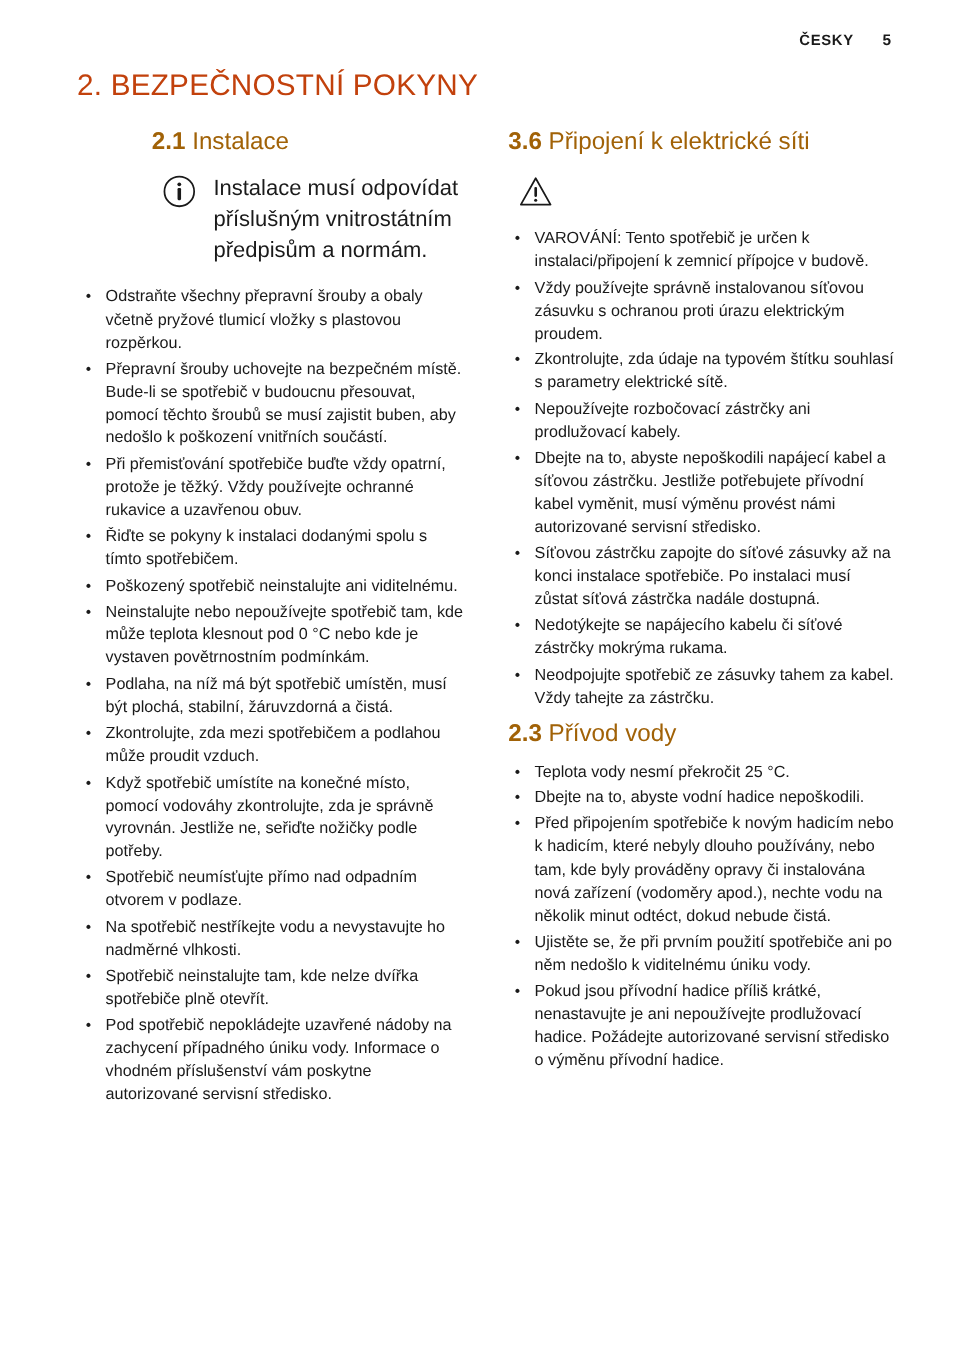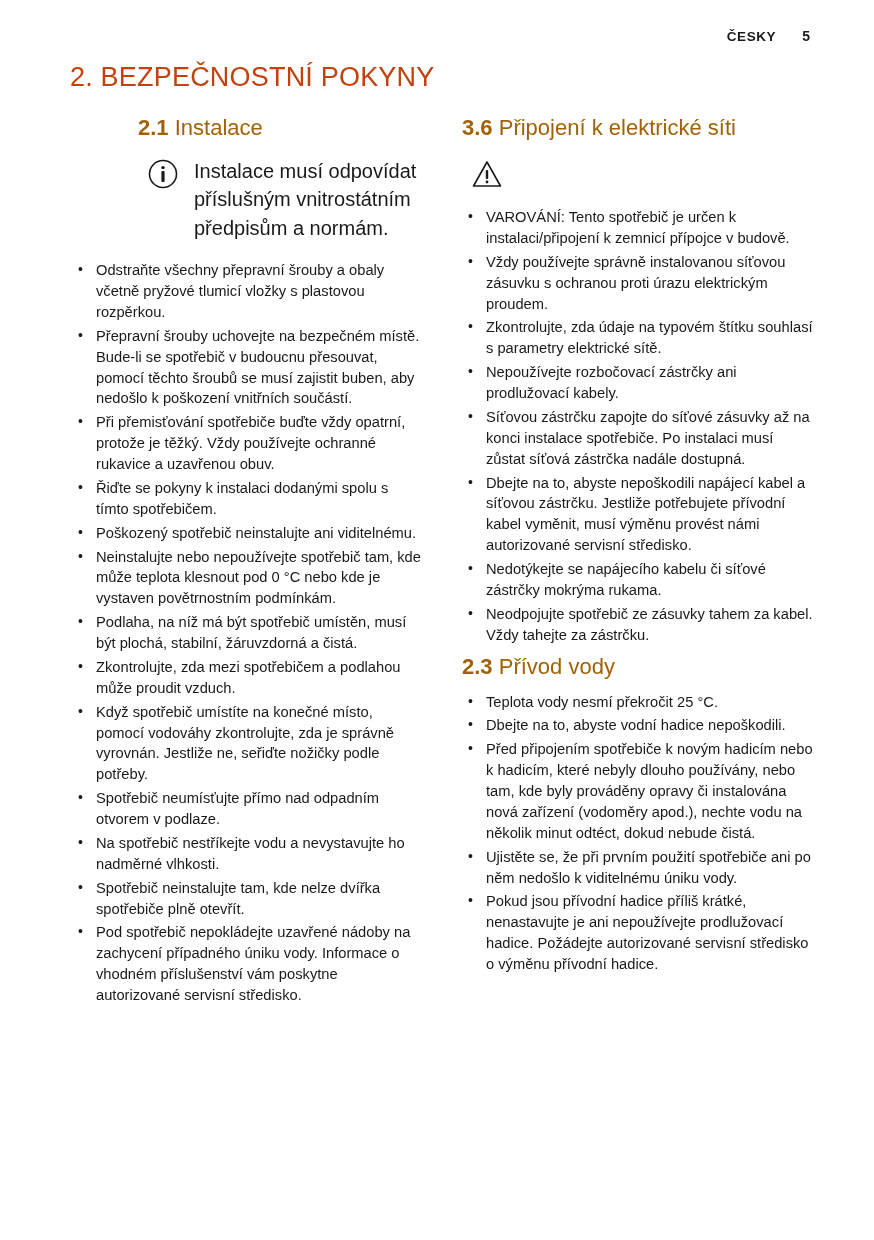--- a/index.html
+++ b/index.html
@@ -193,22 +193,22 @@
             <circle cx="15" cy="23" r="1.4" fill="#1a1a1a"></circle>
           </svg>
         </span>
       </div>
 
       <ul class="bullets">
         <li>VAROVÁNÍ: Tento spotřebič je určen k instalaci/připojení k zemnicí přípojce v budově.</li>
         <li>Vždy používejte správně instalovanou síťovou zásuvku s ochranou proti úrazu elektrickým proudem.</li>
         <li>Zkontrolujte, zda údaje na typovém štítku souhlasí s parametry elektrické sítě.</li>
         <li>Nepoužívejte rozbočovací zástrčky ani prodlužovací kabely.</li>
+        <li>Dbejte na to, abyste nepoškodili napájecí kabel a síťovou zástrčku. Jestliže potřebujete přívodní kabel vyměnit, musí výměnu provést námi autorizované servisní středisko.</li>
         <li>Síťovou zástrčku zapojte do síťové zásuvky až na konci instalace spotřebiče. Po instalaci musí zůstat síťová zástrčka nadále dostupná.</li>
-        <li>Dbejte na to, abyste nepoškodili napájecí kabel a síťovou zástrčku. Jestliže potřebujete přívodní kabel vyměnit, musí výměnu provést námi autorizované servisní středisko.</li>
         <li>Nedotýkejte se napájecího kabelu či síťové zástrčky mokrýma rukama.</li>
         <li>Neodpojujte spotřebič ze zásuvky tahem za kabel. Vždy tahejte za zástrčku.</li>
       </ul>
 
       <h2 class="section tight">
         <span class="num">2.3</span>
         <span>Přívod vody</span>
       </h2>
 
       <ul class="bullets">

